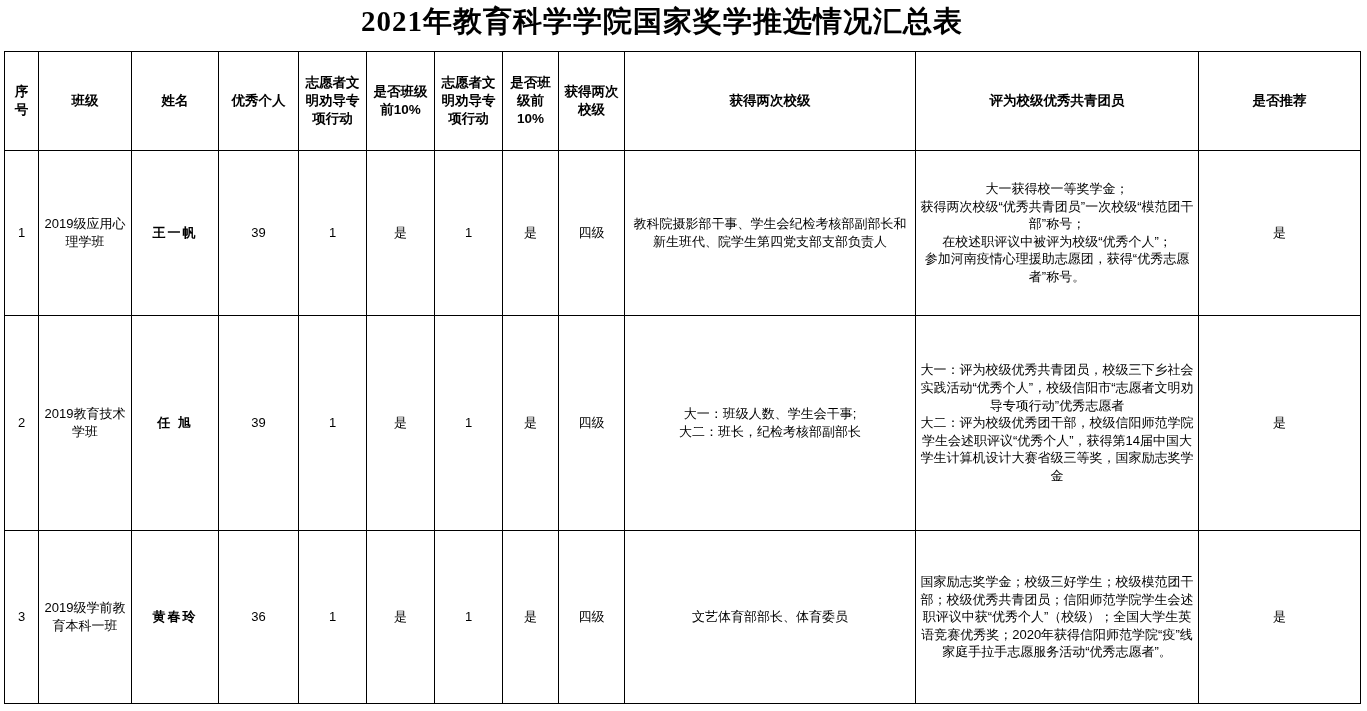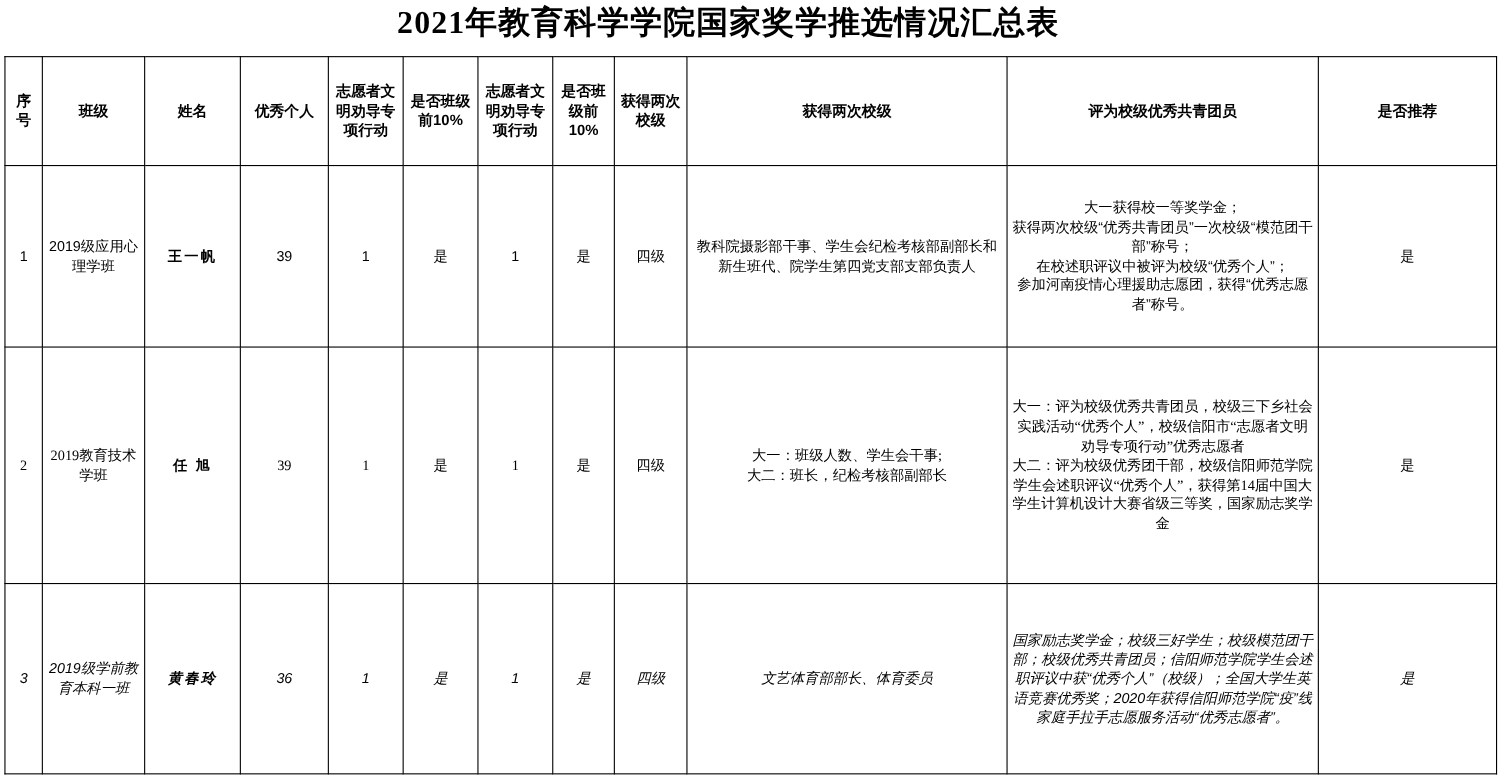--- a/index.html
+++ b/index.html
@@ -78,22 +78,22 @@
     line-height: 1.5;
     text-align: center;
   }
   td.cell-award {
     font-size: 13px;
     line-height: 1.48;
     text-align: left;
     padding: 3px 4px;
   }
   .row-1 td { height: 160px; }
-  .row-2 td { height: 210px; font-family: Liberation Serif, serif; }
-  .row-3 td { height: 168px; font-style: italic; }
+  .row-2 td { height: 210px; }
+  .row-3 td { height: 168px; }
   .nowrapline { white-space: pre-wrap; }
 </style>
 </head>
 <body>
 
 <div class="page">
 
   <div class="doc-title">2021年教育科学学院国家奖学推选情况汇总表</div>
 
   <table class="sheet">

